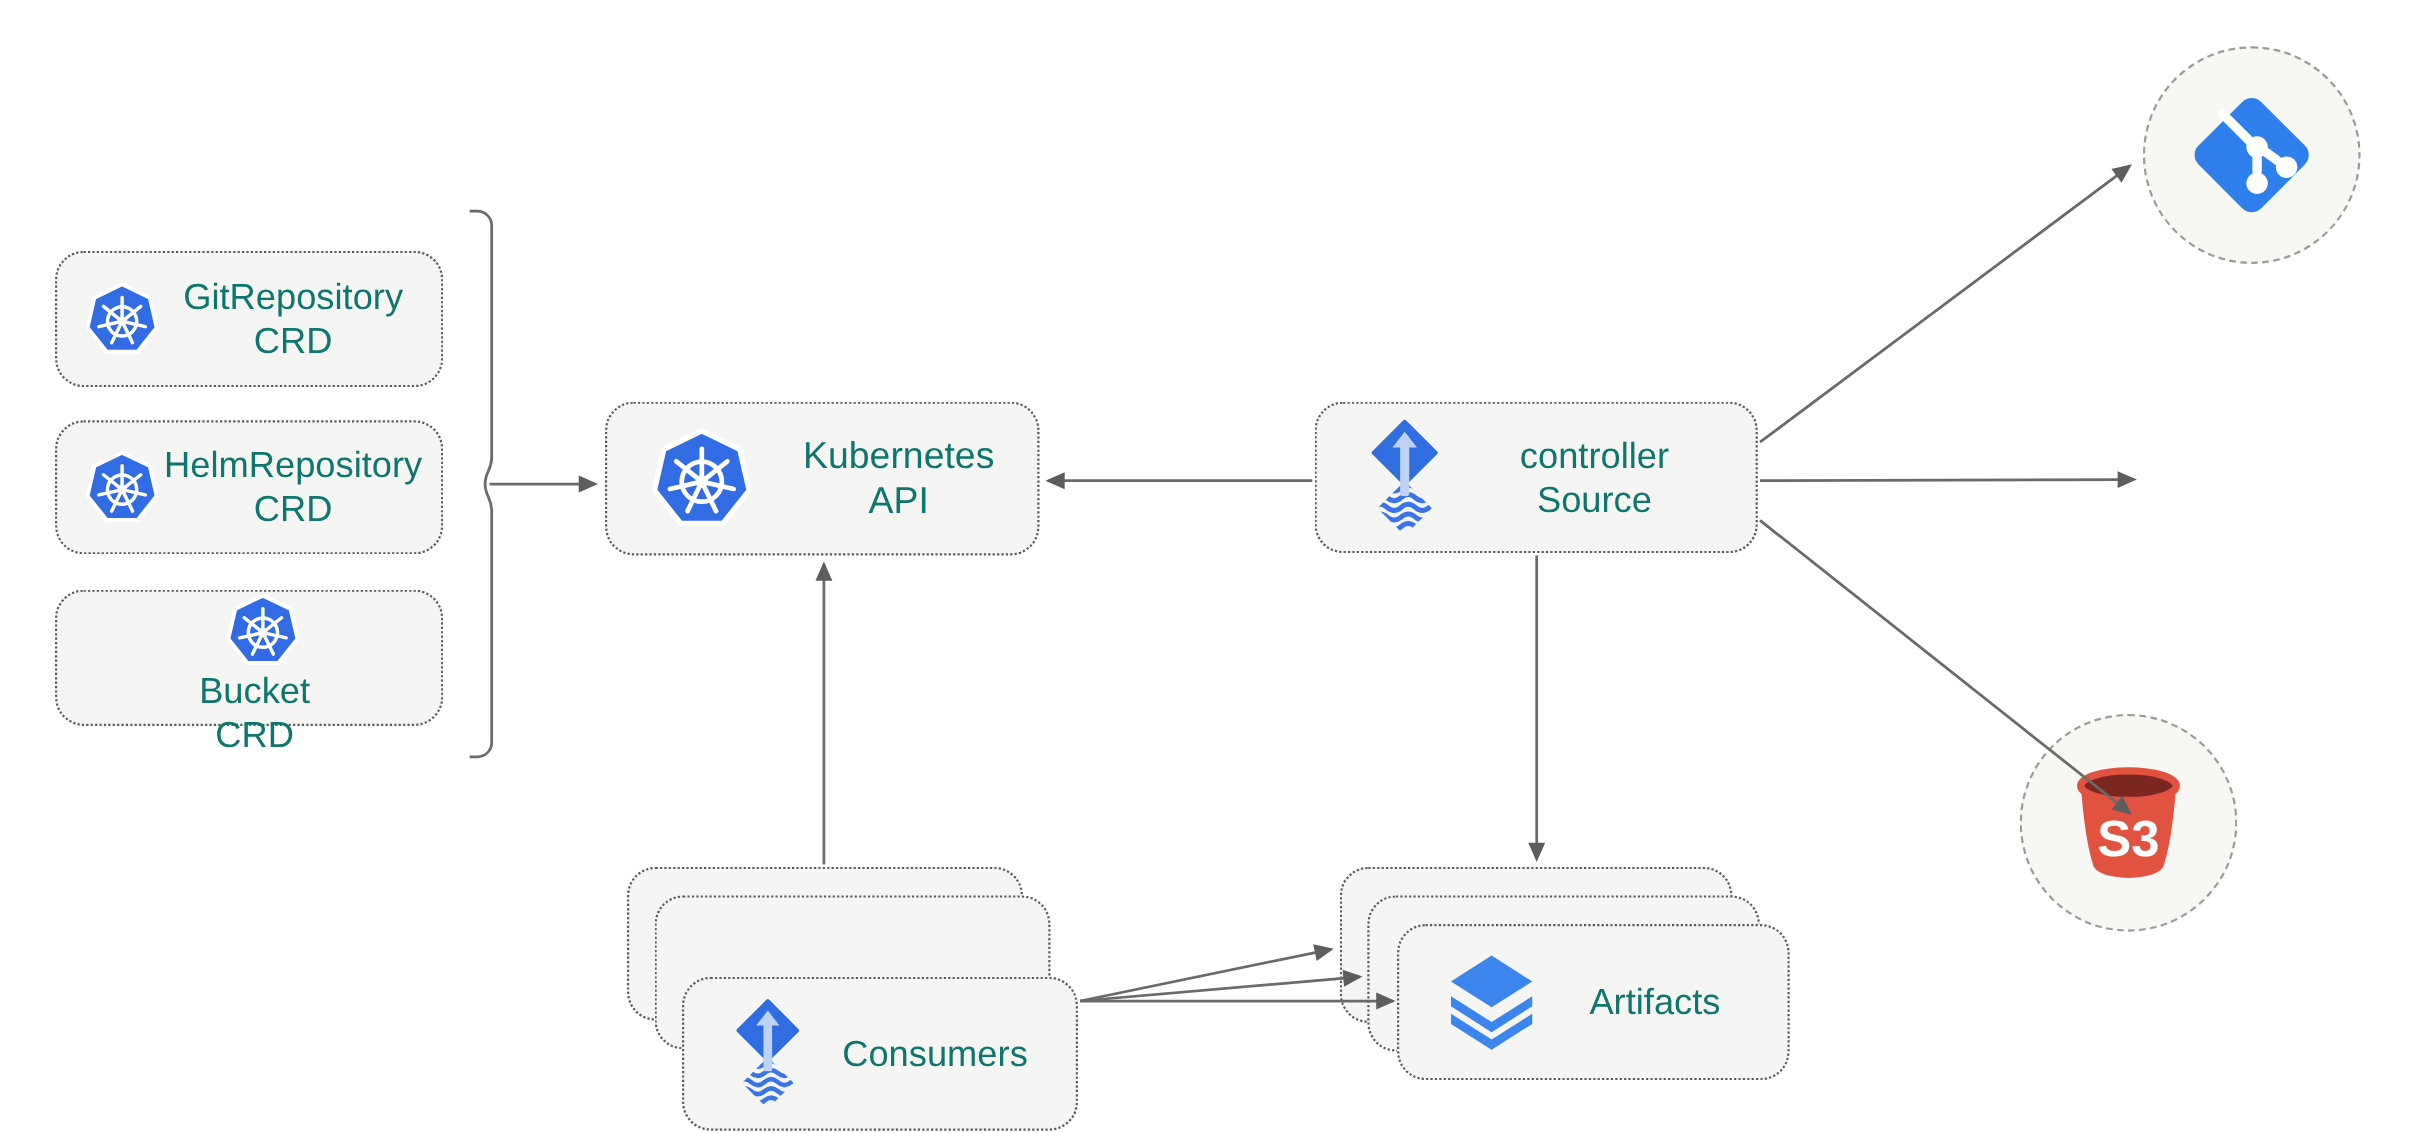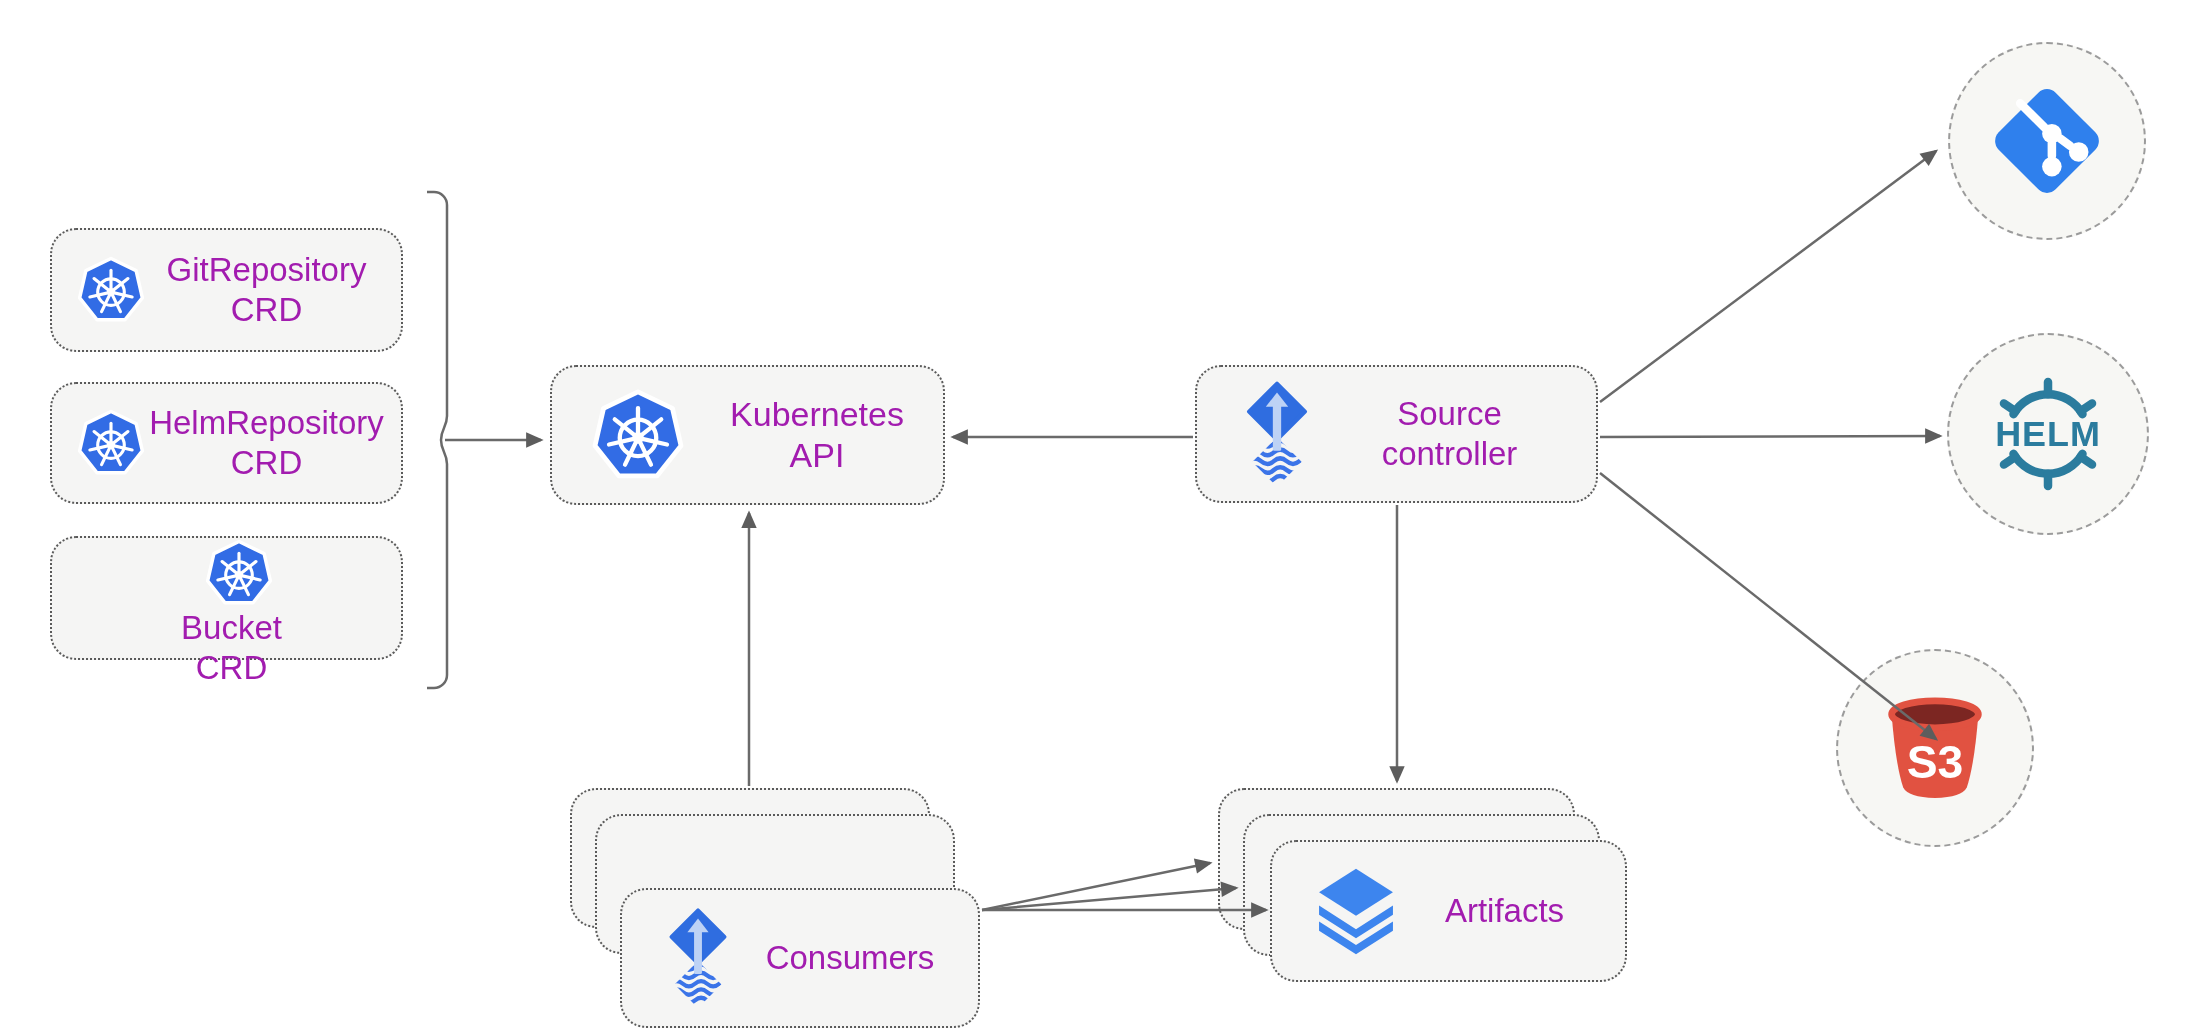--- a/index.html
+++ b/index.html
@@ -10,21 +10,21 @@
   .node{
     position:absolute;box-sizing:border-box;background:#f5f5f4;
     border:2.5px dotted #5a5a5a;border-radius:26px;
     display:flex;align-items:center;z-index:2;
   }
   .ghost{
     position:absolute;box-sizing:border-box;background:#f5f5f4;
     border:2.5px dotted #5a5a5a;border-radius:26px;z-index:1;
   }
   .node .ic{flex:none;}
-  .lbl{flex:1;text-align:center;font-size:33px;line-height:1.22;color:#a21caf;padding-right:14px;}
+  .lbl{flex:1;text-align:center;font-size:33px;line-height:1.22;color:#0f766e;padding-right:14px;}
   .lbl span{display:block;}
   #k8s-api .lbl{font-size:34px;}
   .circle{
     position:absolute;box-sizing:border-box;background:#f7f7f4;
     border:2.5px dashed #9b9b9b;border-radius:50%;
     display:flex;align-items:center;justify-content:center;z-index:2;
   }
   #edges{position:absolute;left:0;top:0;z-index:3;pointer-events:none;}
   #crd-1{left:50px;top:228px;width:353px;height:124px;padding-left:24px;}
   #crd-2{left:50px;top:382px;width:353px;height:122px;padding-left:24px;}
@@ -148,22 +148,22 @@
     <div class="lbl">
       <span>Kubernetes API</span>
     </div>
   </div>
 
   <div class="node" id="source-controller">
     <svg class="ic" width="80" height="106">
         <use href="#flux-icon"></use>
       </svg>
     <div class="lbl">
+      <span>controller</span>
       <span>Source</span>
-      <span>controller</span>
     </div>
   </div>
 
   <div class="ghost" id="consumers-g1"></div>
   <div class="ghost" id="consumers-g2"></div>
   <div class="node" id="consumers">
     <svg class="ic" width="76" height="100">
         <use href="#flux-icon"></use>
       </svg>
     <div class="lbl">
@@ -191,35 +191,20 @@
         <line x1="61" y1="48" x2="69" y2="54"></line>
       </g>
       <g fill="#ffffff">
         <circle cx="54" cy="44" r="8"></circle>
         <circle cx="54" cy="71" r="8"></circle>
         <circle cx="76" cy="59" r="8"></circle>
       </g>
     </svg>
   </div>
 
-  <div class="circle" id="ext-helm">
-    <svg width="142" height="114" viewBox="0 0 150 120">
-      <g stroke="#2B7C9E" stroke-width="9" stroke-linecap="round" fill="none">
-        <path d="M38.6,39 A42,42 0 0 1 111.4,39"></path>
-        <path d="M38.6,81 A42,42 0 0 0 111.4,81"></path>
-        <line x1="75" y1="18" x2="75" y2="5"></line>
-        <line x1="40.6" y1="35.9" x2="28.5" y2="27.7"></line>
-        <line x1="109.4" y1="35.9" x2="121.5" y2="27.7"></line>
-        <line x1="75" y1="102" x2="75" y2="115"></line>
-        <line x1="40.6" y1="84.1" x2="28.5" y2="92.3"></line>
-        <line x1="109.4" y1="84.1" x2="121.5" y2="92.3"></line>
-      </g>
-      <text x="75" y="73" text-anchor="middle" font-family="Liberation Sans, sans-serif" font-size="38" font-weight="bold" letter-spacing="1" fill="#2B7C9E">HELM</text>
-    </svg>
-  </div>
 
   <div class="circle" id="ext-s3">
     <svg width="106" height="118" viewBox="0 0 110 122">
       <path d="M10,26 Q14,78 22,102 Q27,112 55,113 Q83,112 88,102 Q96,78 100,26 Z" fill="#E15241"></path>
       <ellipse cx="55" cy="26" rx="45" ry="14" fill="#7C2622" stroke="#E15241" stroke-width="7"></ellipse>
       <text x="55" y="92" text-anchor="middle" font-family="Liberation Sans, sans-serif" font-size="48" font-weight="bold" fill="#ffffff">S3</text>
     </svg>
   </div>
 
 </div>

